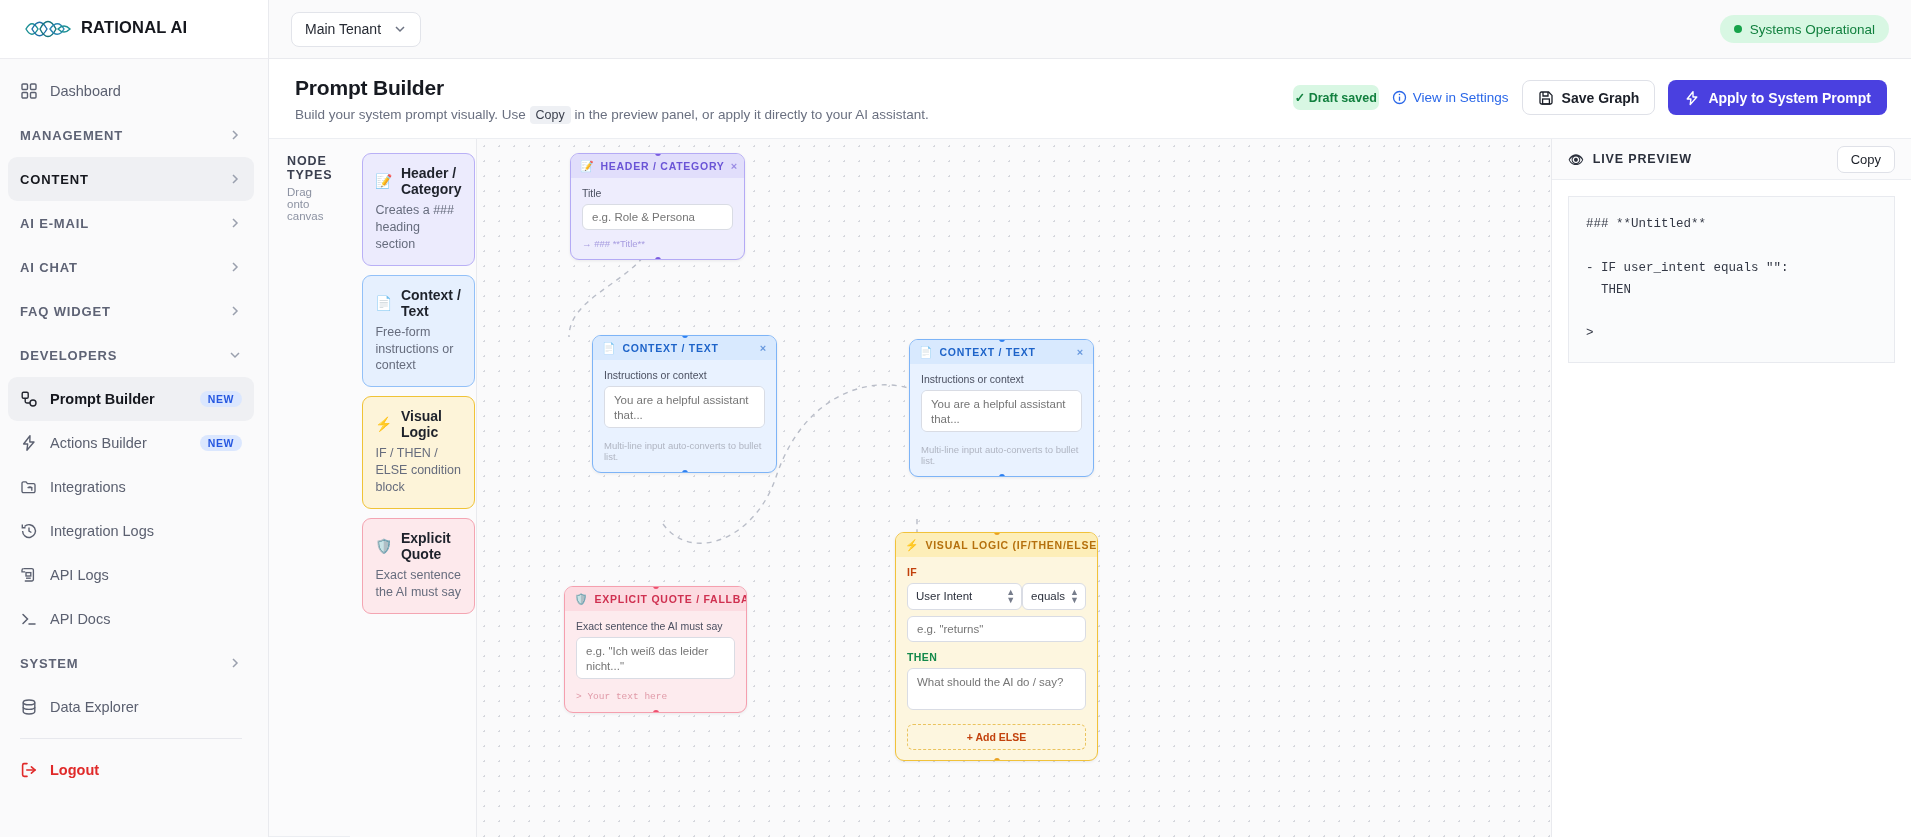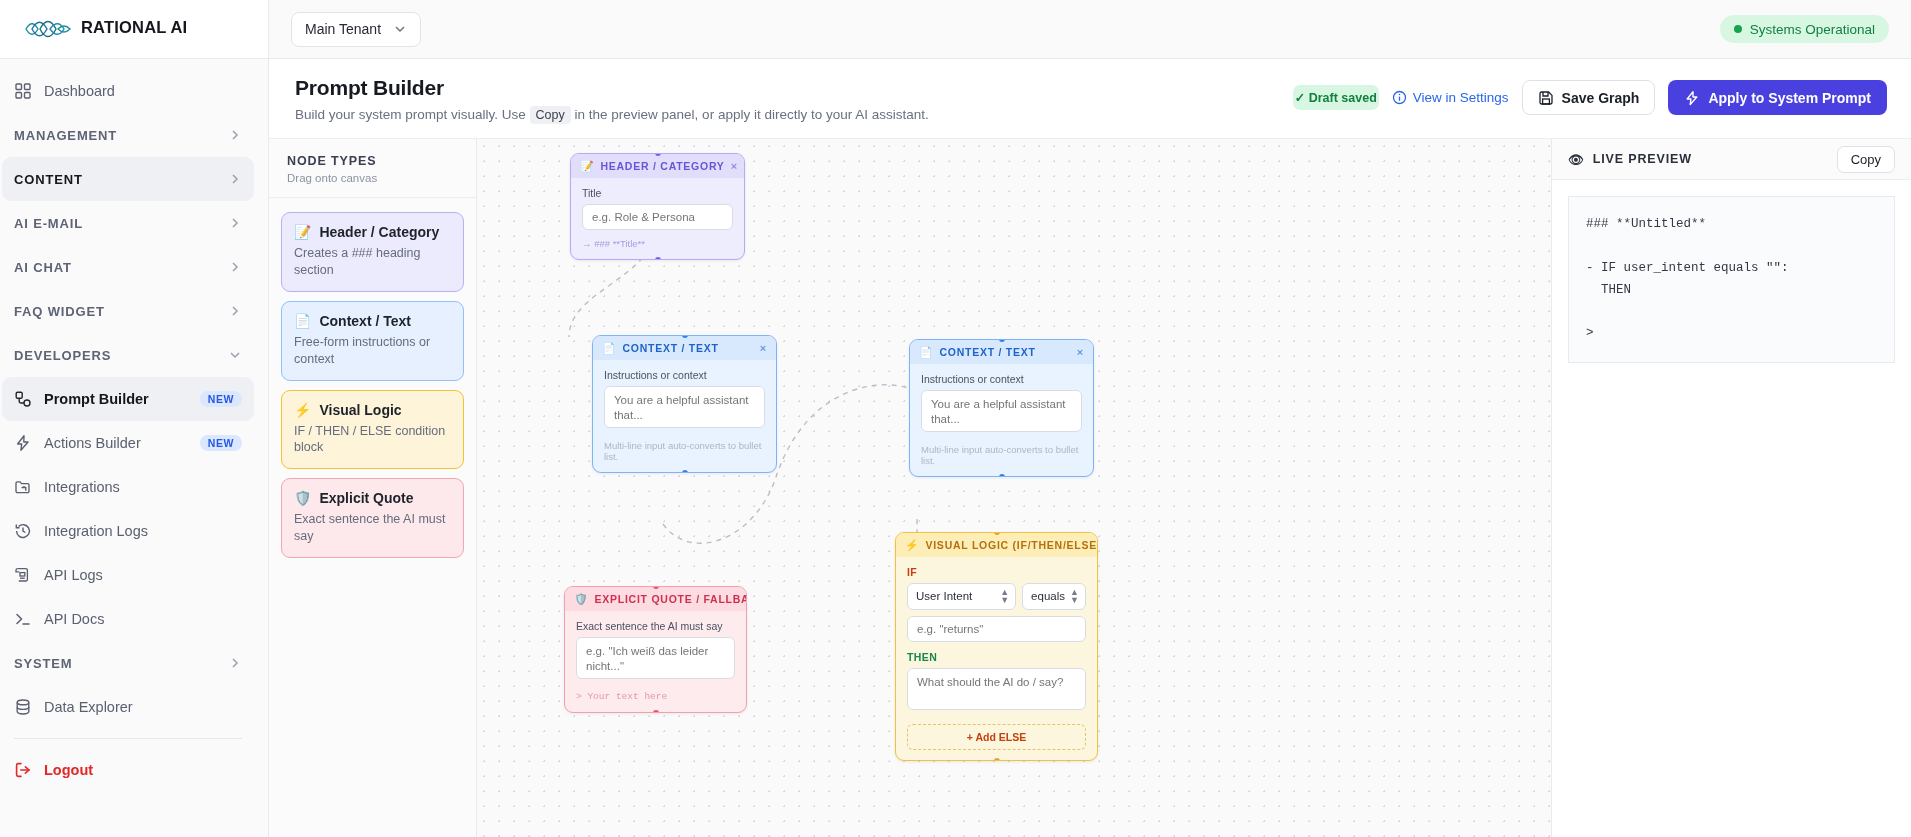--- a/index.html
+++ b/index.html
@@ -24,21 +24,21 @@
     display: flex; align-items: center; padding-left: 24px;
     border-bottom: 1px solid #ececf0;
     background: #ffffff;
   }
   .brand-logo { display: flex; align-items: flex-start; gap: 9px; }
   .brand-mark { width: 48px; height: 22px; display: block; }
   .brand-text {
     font-size: 16.5px; font-weight: bold; letter-spacing: .2px;
     color: #15171d;
   }
-  .nav { flex: 1; padding: 10px 14px 0 2px; overflow: hidden; }
+  .nav { flex: 1; padding: 10px 14px 0 8px; overflow: hidden; }
   .nav-row {
     display: flex; align-items: center; gap: 12px;
     height: 44px; padding: 0 12px; border-radius: 9px;
     color: #5b6070; font-size: 14.5px; cursor: pointer;
   }
   .nav-row .nav-ico { width: 18px; height: 18px; flex: 0 0 18px; color: #5b6070; }
   .nav-row .nav-ico svg { display: block; width: 18px; height: 18px; }
   .nav-label { flex: 1; white-space: nowrap; }
   .nav-group {
     font-size: 13px; font-weight: bold; letter-spacing: .85px;
@@ -117,21 +117,21 @@
   .btn-ghost { background: #fff; border-color: #dfe1e8; color: #1b1f28; font-weight: bold; }
   .btn-primary { background: #4a40e0; color: #fff; font-weight: bold; }
   .btn svg { width: 16px; height: 16px; display: block; }
 
   
   .content { flex: 1; display: flex; min-height: 0; }
 
   
   .palette {
     width: 208px; flex: 0 0 208px; background: #fbfbfc;
-    border-right: 1px solid #e9eaee; display: flex; flex-direction: column;
+    border-right: 1px solid #e9eaee; display: flex; flex-direction: row;
   }
   .palette-head { padding: 15px 18px 13px 18px; border-bottom: 1px solid #eceef2; }
   .palette-title {
     font-size: 12.5px; font-weight: bold; letter-spacing: .9px;
     color: #3b4050; text-transform: uppercase;
   }
   .palette-sub { font-size: 11.5px; color: #8c92a2; margin-top: 4px; }
   .palette-body { padding: 14px 12px; display: flex; flex-direction: column; gap: 9px; }
   .ncard { border-radius: 9px; border: 1.5px solid; padding: 11px 12px 12px 12px; cursor: grab; }
   .ncard-top { display: flex; align-items: center; gap: 8px; }
@@ -181,21 +181,21 @@
   .n-ctx { background: #e9f2ff; border-color: #7db4f7; }
   .n-ctx .node-head { background: #d8e9fe; color: #1d63c9; }
 
   .n-logic { background: #fdf6df; border-color: #f1c23a; }
   .n-logic .node-head { background: #fdeeb8; color: #b5700d; }
 
   .n-quote { background: #fdebee; border-color: #f59fae; }
   .n-quote .node-head { background: #fcdbe1; color: #cf3050; }
   .n-quote .node-foot { color: #e09aa8; font-family: "Liberation Mono", monospace; }
 
-  .logic-row { display: flex; gap: 6px; }
+  .logic-row { display: flex; }
   .sel {
     position: relative; border: 1px solid #d9dce4; border-radius: 6px;
     background: #fff; font-size: 11.5px; color: #2b303c;
     padding: 6px 20px 6px 8px; line-height: 1.1;
   }
   .sel .arrows {
     position: absolute; right: 6px; top: 50%; transform: translateY(-50%);
     font-size: 9px; color: #767c8b; line-height: .9; text-align: center;
   }
   .sel-grow { flex: 1; }

